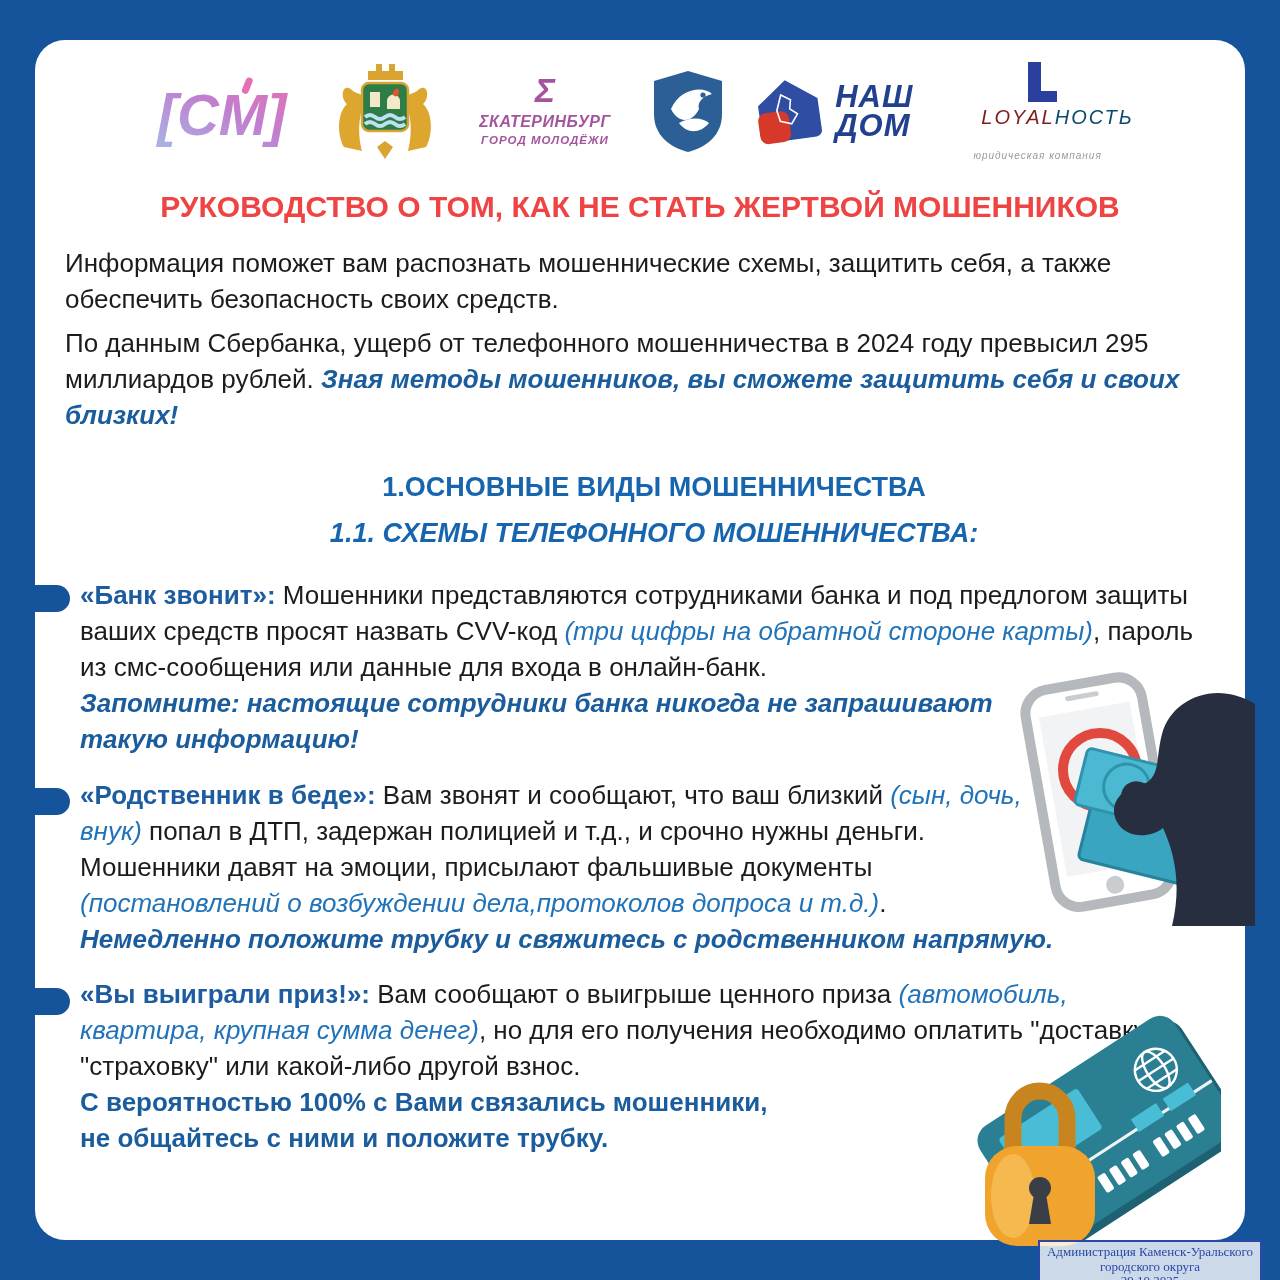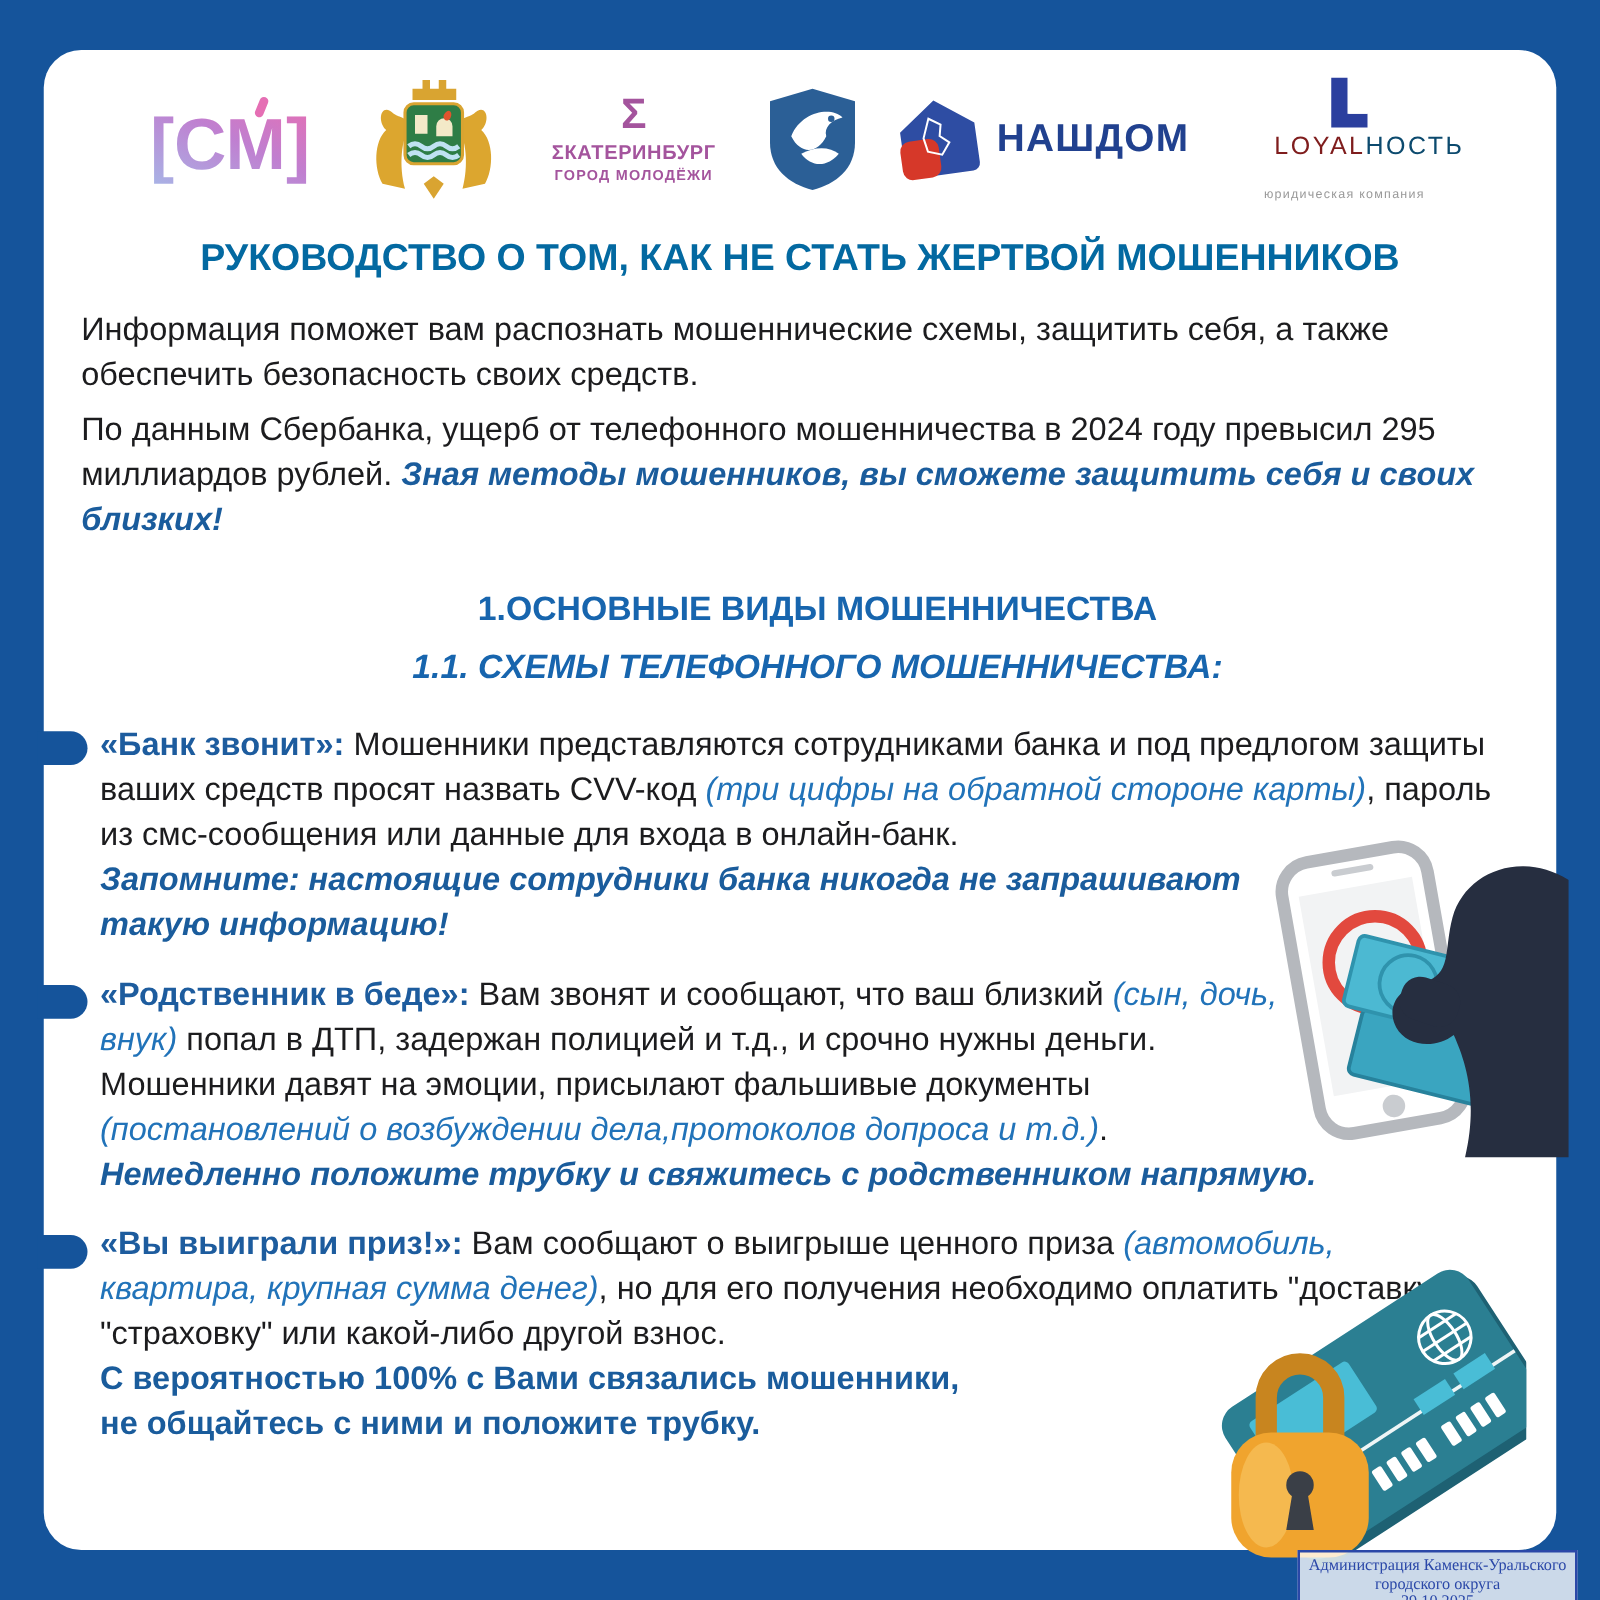--- a/index.html
+++ b/index.html
@@ -8,35 +8,35 @@
     background:#15549B; overflow:hidden;
     font-family:"Liberation Sans","DejaVu Sans",sans-serif;
   }
   .sheet {
     position:absolute; left:35px; top:40px; width:1210px; height:1200px;
     background:#ffffff; border-radius:30px;
   }
   
   .logos {
     position:absolute; top:12px; left:0; width:100%; height:118px;
-    display:flex; justify-content:center; align-items:center; gap:28px;
+    display:flex; justify-content:center; align-items:center; gap:28px;font-style:italic;
   }
   .logo { display:flex; flex-direction:column; align-items:center; }
   .logo-nashdom { flex-direction:row; gap:12px; align-items:center; }
-  .nd-text { display:flex; flex-direction:row; font-weight:800; color:#21418F;
+  .nd-text { display:flex; flex-direction:column; font-weight:800; color:#21418F;
              font-size:31px; line-height:0.95; letter-spacing:1px; }
   .logo-loyal { gap:2px; }
   .loyal-line { font-size:20px; letter-spacing:2px; font-weight:500; }
   .loyal-a { color:#7f1d1d;margin-left:40px; }
   .loyal-b { color:#0c4a6e; }
   .loyal-sub { font-size:10px; color:#9A9A9A; letter-spacing:1px; margin-top:19px; }
   
   .page-title {
     position:absolute; top:150px; left:0; width:100%; margin:0;
-    text-align:center; font-size:30px; font-weight:800; color:#0369a1;
+    text-align:center; font-size:30px; font-weight:800; color:#ef4444;
   }
   .intro {
     position:absolute; left:30px; width:1148px; margin:0;
     font-size:26px; line-height:1.38; color:#1C1C1E;
   }
   .intro-1 { top:206px; }
   .intro-2 { top:286px; }
   .hl { color:#1A5C9C; font-weight:800; font-style:italic; }
   .sec-h {
     position:absolute; left:0; width:100%; margin:0; text-align:center;

